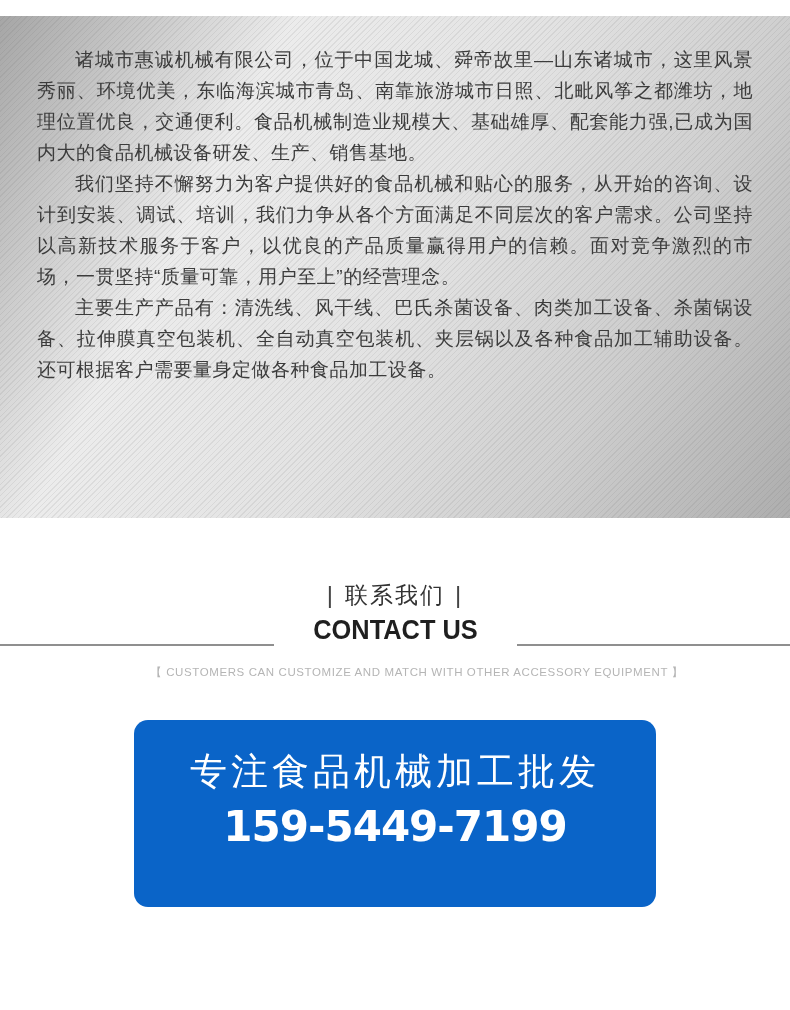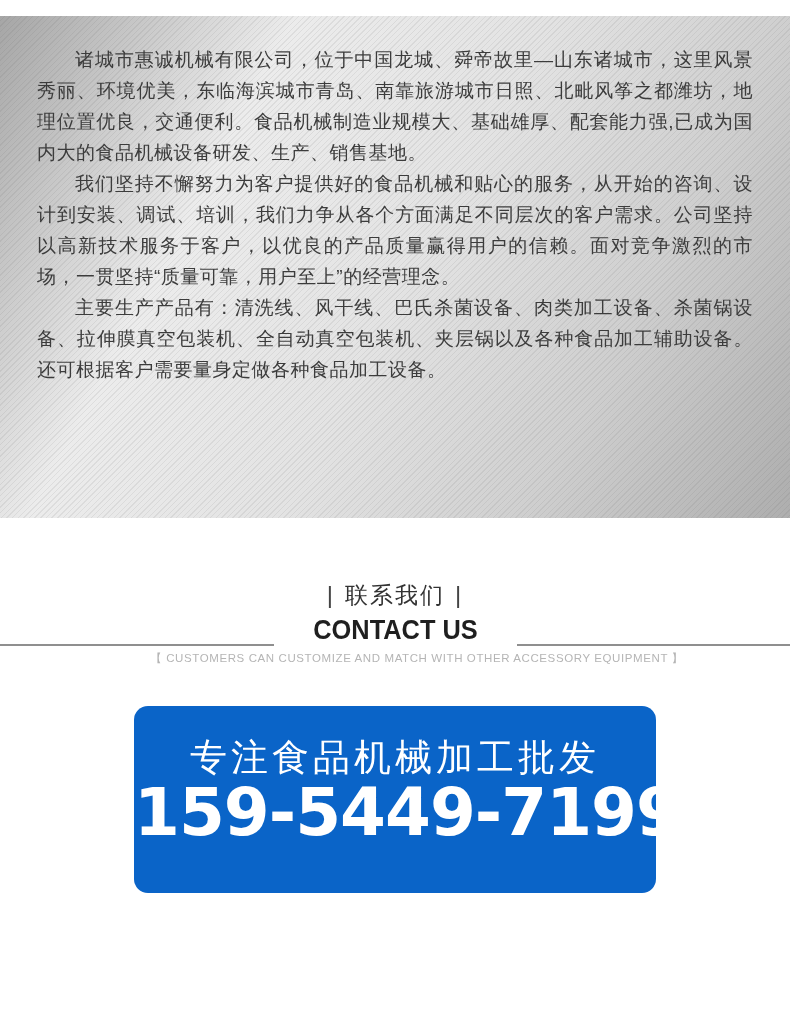--- a/index.html
+++ b/index.html
@@ -65,21 +65,21 @@
   .en-title {
     font-size: 27px;
     font-weight: bold;
     color: #1f1f1f;
     letter-spacing: 0px;
     padding: 0 34px;
     transform: scaleX(0.94);
     white-space: nowrap;
   }
   .subtitle {
-    margin-top: 4px;
+    margin-top: 18px;
     font-size: 11.5px;
     line-height: 16px;
     color: #b5b5b5;
     letter-spacing: 0.6px;
     white-space: nowrap;
     padding-left: 44px;
   }
 
   
   .phone-card {
@@ -95,21 +95,21 @@
     padding-top: 30px;
     font-size: 37px;
     line-height: 44px;
     letter-spacing: 4px;
     font-weight: 500;
     white-space: nowrap;
   }
   .phone {
     margin-top: 2px;
     font-family: "DejaVu Sans", sans-serif;
-    font-size: 66px;
+    font-size: 42px;
     line-height: 62px;
     font-weight: bold;
     letter-spacing: -1px;
     white-space: nowrap;
   }
 </style>
 </head>
 <body>
 
 <section class="company-section">

